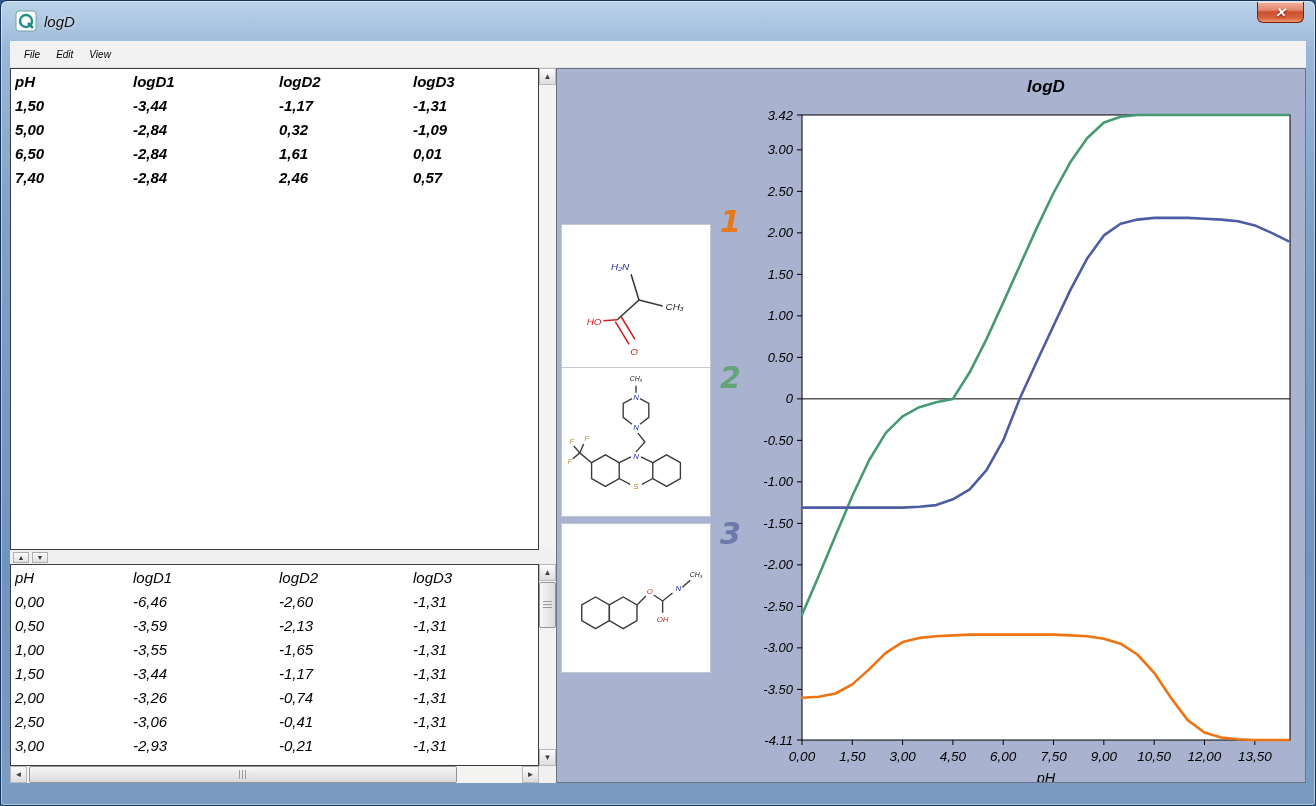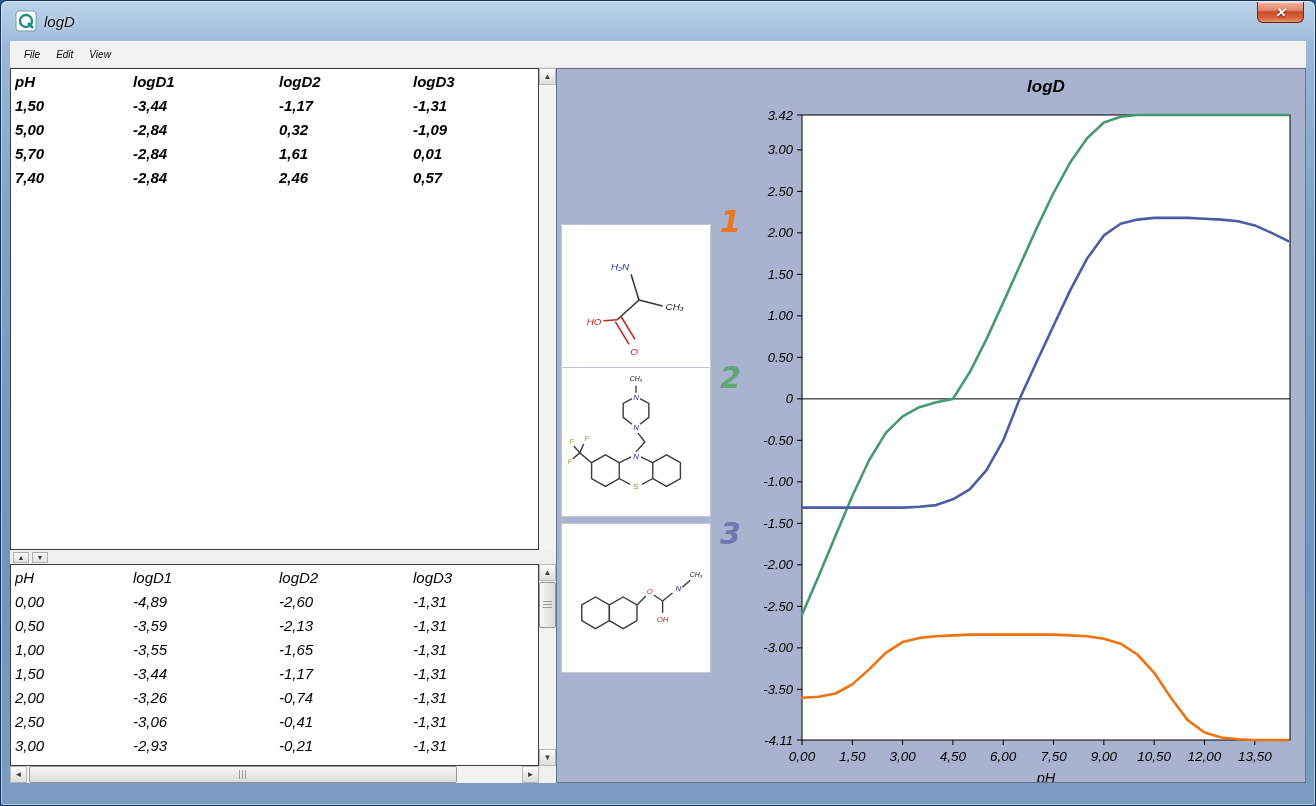--- a/index.html
+++ b/index.html
@@ -117,21 +117,21 @@
               <div class="tcell">-1,17</div>
               <div class="tcell">-1,31</div>
             </div>
             <div class="trow">
               <div class="tcell">5,00</div>
               <div class="tcell">-2,84</div>
               <div class="tcell">0,32</div>
               <div class="tcell">-1,09</div>
             </div>
             <div class="trow">
-              <div class="tcell">5,70</div>
+              <div class="tcell">6,50</div>
               <div class="tcell">-2,84</div>
               <div class="tcell">1,61</div>
               <div class="tcell">0,01</div>
             </div>
             <div class="trow">
               <div class="tcell">7,40</div>
               <div class="tcell">-2,84</div>
               <div class="tcell">2,46</div>
               <div class="tcell">0,57</div>
             </div>
@@ -156,21 +156,21 @@
       <div class="rowC">
         <div class="tbl tbl-bottom" id="tbl-bottom">
             <div class="trow">
               <div class="tcell">pH</div>
               <div class="tcell">logD1</div>
               <div class="tcell">logD2</div>
               <div class="tcell">logD3</div>
             </div>
             <div class="trow">
               <div class="tcell">0,00</div>
-              <div class="tcell">-4,89</div>
+              <div class="tcell">-6,46</div>
               <div class="tcell">-2,60</div>
               <div class="tcell">-1,31</div>
             </div>
             <div class="trow">
               <div class="tcell">0,50</div>
               <div class="tcell">-3,59</div>
               <div class="tcell">-2,13</div>
               <div class="tcell">-1,31</div>
             </div>
             <div class="trow">

